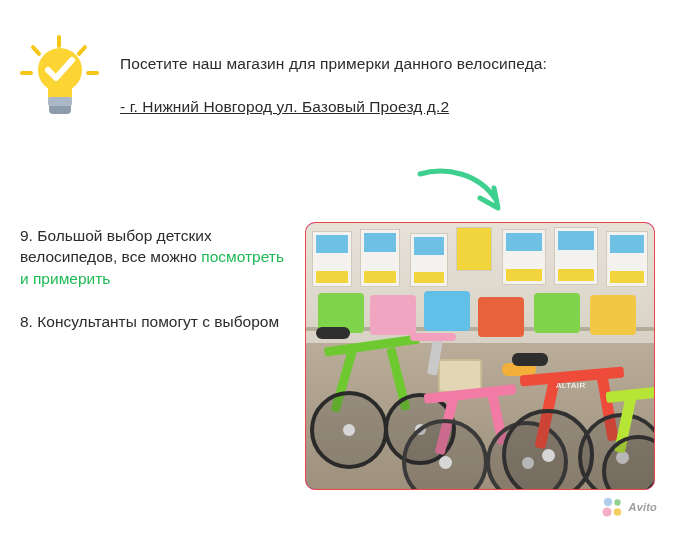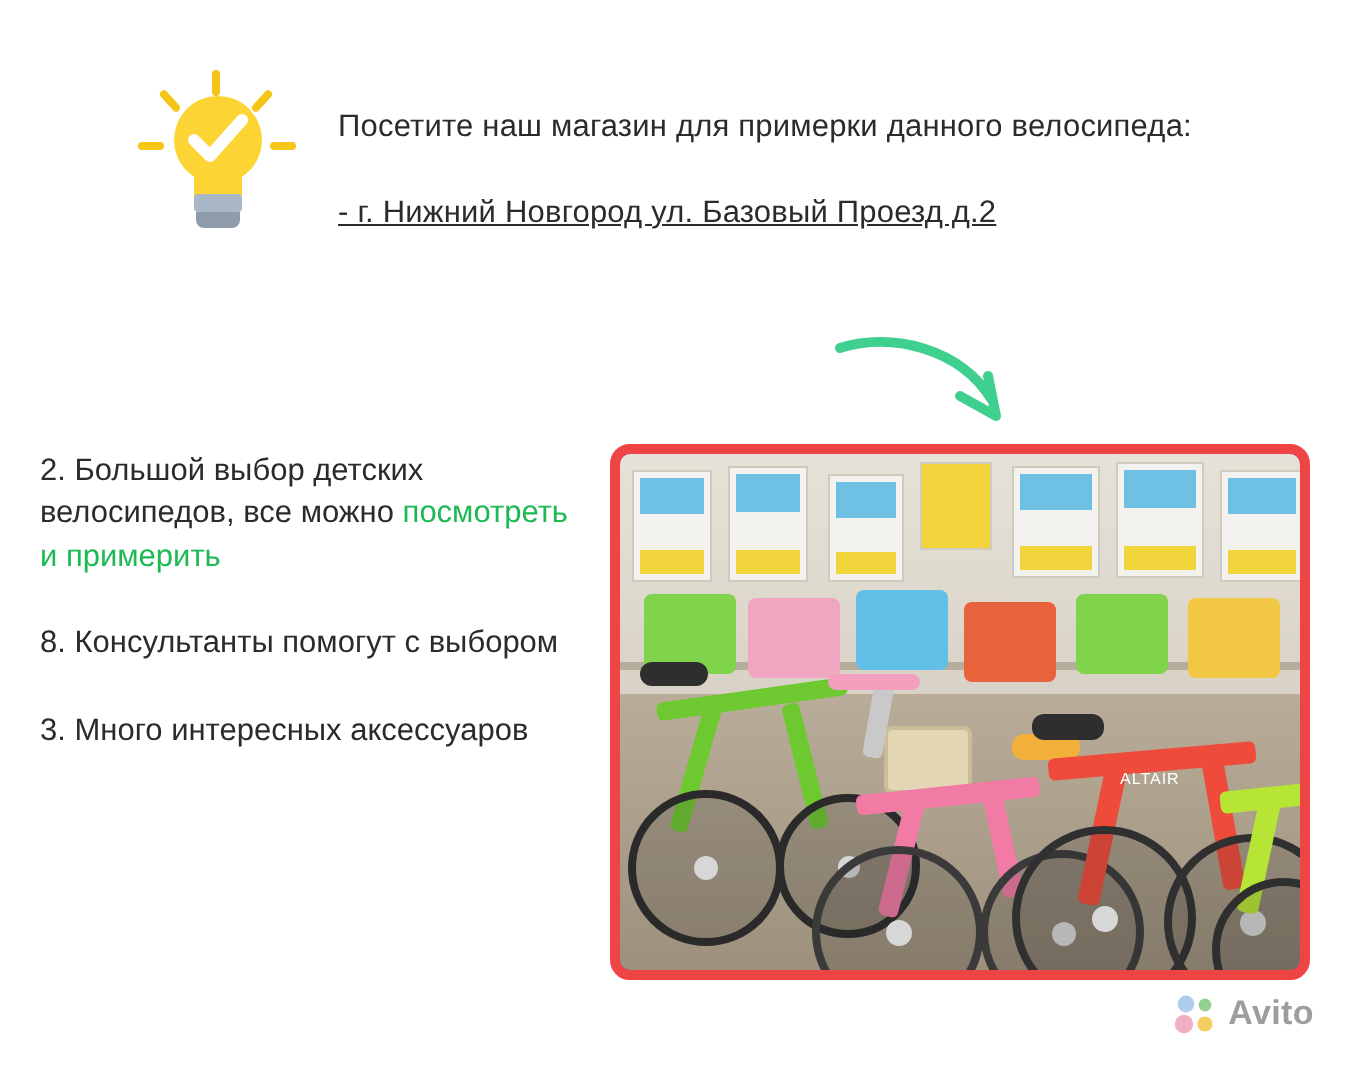--- a/index.html
+++ b/index.html
@@ -19,21 +19,20 @@
 
   
   .callout {
     position: absolute;
     left: 0;
     top: 22px;
     width: 675px;
     height: 140px;
     display: flex;
     align-items: flex-start;
-    justify-content: center;
   }
   .bulb-wrap {
     width: 120px;
     padding-top: 14px;
     display: flex;
     justify-content: center;
   }
   .bulb {
     position: relative;
     width: 76px;
@@ -136,21 +135,21 @@
     font-weight: normal;
   }
 
   
   .photo-frame {
     position: absolute;
     left: 305px;
     top: 222px;
     width: 350px;
     height: 268px;
-    border: 5px solid #ef4444;
+    border: 1px solid #ef4444;
     border-radius: 10px;
     overflow: hidden;
     background: #a21caf;
   }
   .photo {
     position: absolute;
     inset: 0;
     overflow: hidden;
   }
   
@@ -215,24 +214,25 @@
     position: absolute;
     right: 18px;
     bottom: 22px;
     display: flex;
     align-items: center;
     gap: 6px;
     opacity: .85;
   }
   .avito-mark { width: 22px; height: 22px; position: relative; }
   .avito-text {
-    font-size: 17px;
+    font-size: 11px;
     color: #8c8c8c;
     font-weight: bold;
     letter-spacing: .2px;
+    font-style: italic;
   }
 </style>
 </head>
 <body>
 
 <div class="page">
 
   <div class="callout">
     <div class="bulb-wrap">
       <div class="bulb">
@@ -260,27 +260,24 @@
 
   <div class="arrow">
     <svg width="100" height="48" viewBox="0 0 100 48">
       <path d="M4 6 C 30 -2, 64 6, 80 32" stroke="#3fcf8e" stroke-width="5" fill="none" stroke-linecap="round"></path>
       <path d="M64 30 L82 40 L78 20" stroke="#3fcf8e" stroke-width="5" fill="none" stroke-linecap="round" stroke-linejoin="round"></path>
     </svg>
   </div>
 
   <div class="bullets">
     <div class="bullet">
-      <span>2. Большой выбор детских велосипедов, все можно </span><span class="hl">посмотреть и примерить</span>
+      <span>9. Большой выбор детских велосипедов, все можно </span><span class="hl">посмотреть и примерить</span>
     </div>
     <div class="bullet">
       <span>8. Консультанты помогут с выбором</span>
-    </div>
-    <div class="bullet">
-      <span>3. Много интересных аксессуаров</span>
     </div>
   </div>
 
   <div class="photo-frame">
     <div class="photo">
       <div class="bg-wall"></div>
       <div class="bg-floor"></div>
       <div class="shelf" style="top:104px;"></div>
 
       <div class="poster" style="left:6px;  top:8px;  width:40px; height:56px;">

